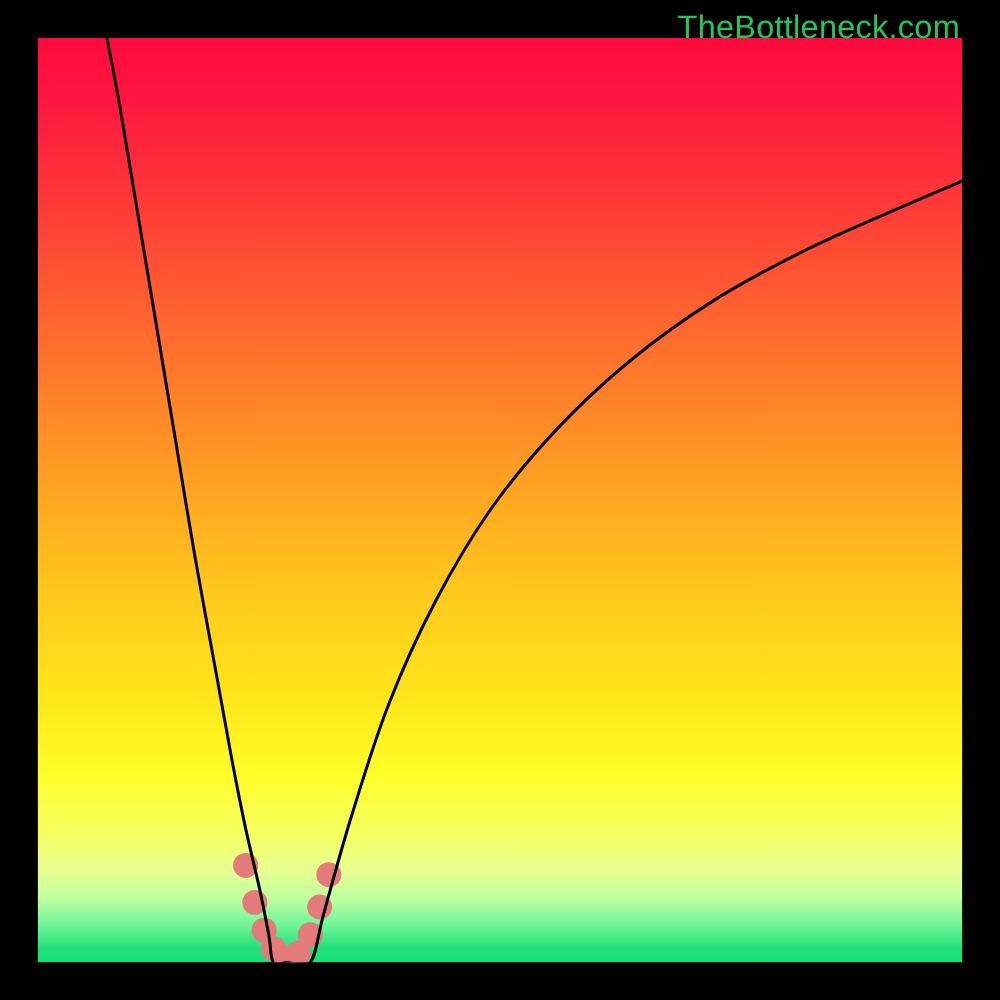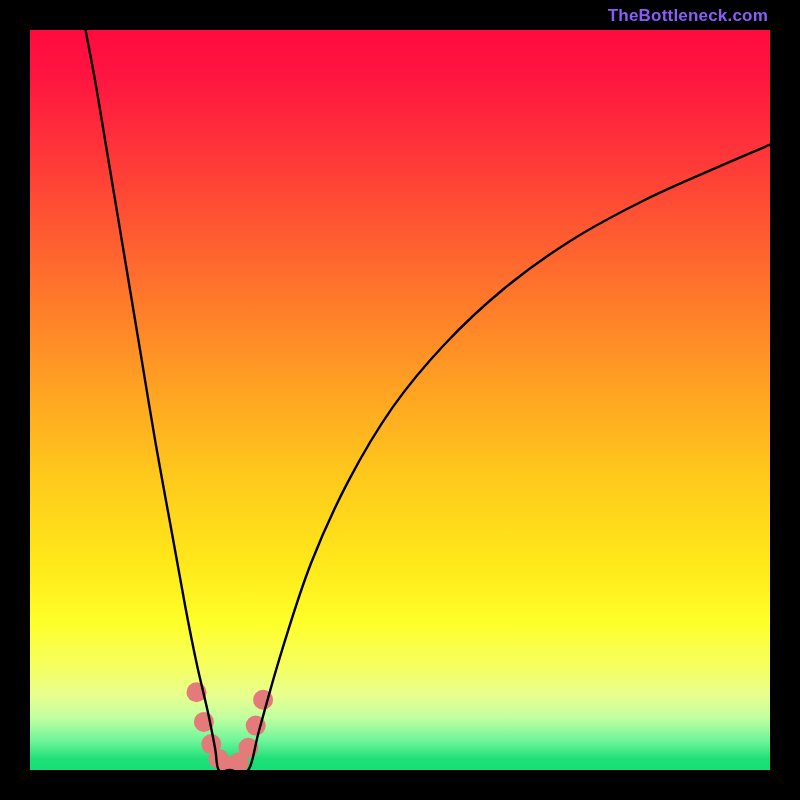--- a/index.html
+++ b/index.html
@@ -31,23 +31,23 @@
     position: absolute;
     left: 0;
     top: 0;
     width: 100%;
     height: 100%;
   }
   .watermark {
     position: absolute;
     top: 6px;
     right: 32px;
-    color: #8b5cf6;
-    font-size: 17px;
-    font-weight: 700;
+    color: #22c55e;
+    font-size: 26px;
+    font-weight: 400;
     letter-spacing: 0.2px;
   }
   svg.curve {
     position: absolute;
     left: 0;
     top: 0;
     width: 100%;
     height: 100%;
   }
 </style>

